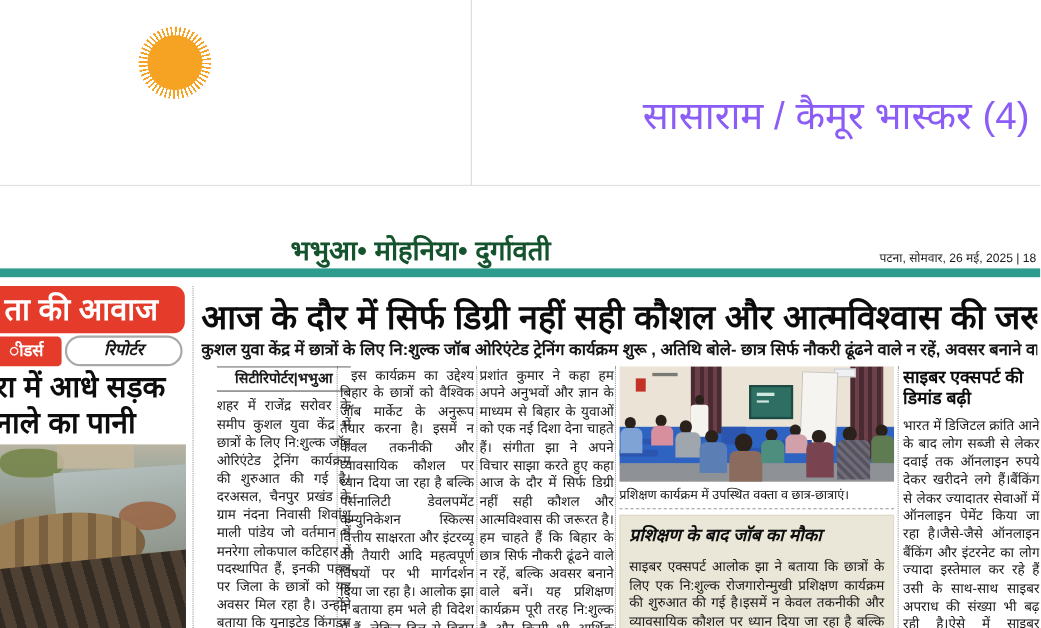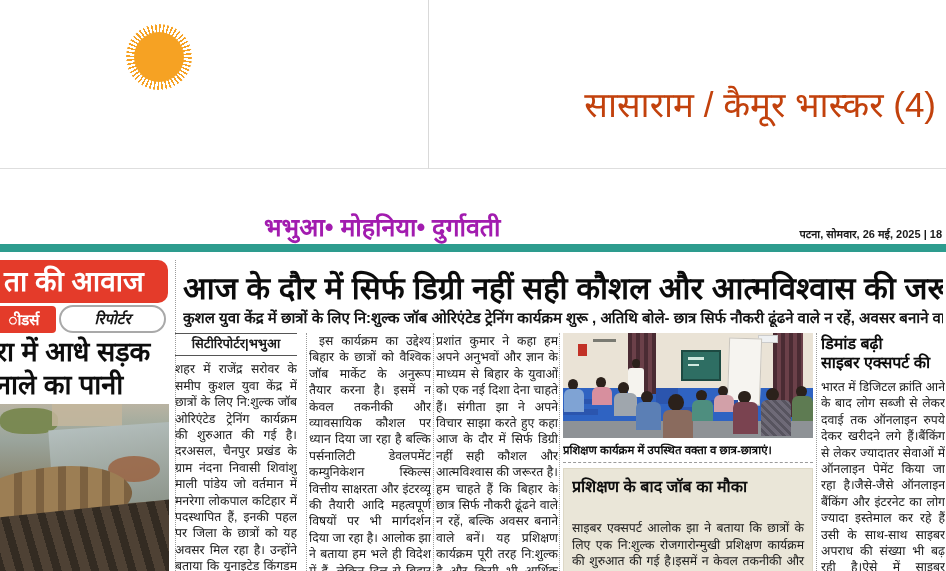--- a/index.html
+++ b/index.html
@@ -11,26 +11,26 @@
   .abs { position:absolute; }
 
   
   .top-header { left:0; top:0; width:946px; height:169px; border-bottom:1px solid #dedede; background:#fff; }
   .sun-rays { left:126px; top:24px; width:66px; height:66px; border-radius:50%;
     background:repeating-conic-gradient(#f6a223 0deg 3deg, transparent 3deg 7.5deg); }
   .sun-core { left:134px; top:32px; width:50px; height:50px; border-radius:50%; background:#f6a223; }
   .logo-text { left:12px; top:70px; font-size:46px; font-weight:800; letter-spacing:-1px; color:#0c0c0c; }
   .v-div { left:428px; top:0; width:1px; height:169px; background:#d9d9d9; }
   .hdr-date { left:438px; top:22px; width:498px; text-align:right; font-size:44px; color:#2d2d2d; }
-  .hdr-edition { left:438px; top:80px; width:498px; text-align:right; font-size:35px; color:#c2410c; }
+  .hdr-edition { left:438px; top:80px; width:498px; text-align:right; font-size:35px; color:#8b5cf6; }
 
   
   .clip { left:0; top:205px; width:946px; height:366px; background:#fff; overflow:hidden; }
-  .region-head { left:264px; top:4px; font-size:25px; font-weight:800; color:#a21caf; white-space:nowrap; }
-  .clip-date { right:4px; top:21px; font-size:11px; font-weight:700; color:#1a1a1a; white-space:nowrap; }
+  .region-head { left:264px; top:4px; font-size:25px; font-weight:800; color:#14532d; white-space:nowrap; }
+  .clip-date { right:4px; top:21px; font-size:11px; font-weight:400; color:#1a1a1a; white-space:nowrap; }
   .teal-bar { left:0; top:39px; width:946px; height:8px; background:#2d9c8e; }
 
   
   .left-banner { left:-16px; top:55px; width:184px; height:43px; background:#e43b2a; border-radius:0 10px 10px 0;
     color:#fff; font-size:28px; font-weight:800; line-height:43px; padding-left:20px; white-space:nowrap; overflow:hidden; }
   .badge-red { left:-8px; top:101px; width:64px; height:27px; background:#e43b2a; border-radius:4px;
     color:#fff; font-size:15px; font-weight:700; text-align:center; line-height:27px; }
   .badge-white { left:59px; top:100px; width:107px; height:28px; background:#fff; border:2px solid #a9a9a9;
     border-radius:14px; color:#161616; font-size:15px; font-weight:700; text-align:center; line-height:24px;font-style:italic; }
   .left-headline { left:-4px; top:131px; width:176px; font-size:27px; font-weight:800; line-height:33px; color:#0d0d0d; white-space:nowrap; }
@@ -51,42 +51,42 @@
   .vsep { width:0; border-left:1px dotted #9b9b9b; }
 
   
   .main-headline { left:183px; top:61px; width:760px; font-size:31px; font-weight:800; color:#0c0c0c;
     white-space:nowrap; overflow:hidden; }
   .subhead { left:183px; top:102px; width:760px; font-size:15px; font-weight:700; color:#151515;
     white-space:nowrap; overflow:hidden; }
 
   .newscol { top:128px; width:122px; height:238px; overflow:hidden; font-size:12.3px; line-height:16.4px;
     text-align:justify; color:#1b1b1b; }
-  .col1 { left:175px; } .col2 { left:309px; } .col3 { left:436px; }
+  .col1 { left:197px; } .col2 { left:309px; } .col3 { left:436px; }
   .byline { text-align:center; font-size:13px; font-weight:700; border-top:1px solid #555; border-bottom:1px solid #555;
     padding:2px 0 3px; margin-bottom:5px; white-space:nowrap; overflow:hidden; }
   .para2 { text-indent:10px; }
 
   
   .photo-block { left:563px; top:128px; width:250px; height:238px; overflow:hidden; }
   .classroom { position:relative; width:250px; height:105px; overflow:hidden; background:#eae3d6; }
   .cr { position:absolute; }
   .cls-blue { left:0; top:52%; width:100%; height:34%; background:#2f63c2; }
   .cls-floor { left:0; top:84%; width:100%; height:16%; background:#8e9296; }
   .curtain { background:repeating-linear-gradient(90deg,#4a2b33 0 4px,#6b4049 4px 8px); }
   .board { background:#2e6e63; border:2px solid #1d4a42; }
   .board-line { background:#cfe8df; }
   .screen { background:#f6f4f0; border:1px solid #c9c5bd; }
   .head { background:#2b211b; border-radius:50%; }
   .shoulder { border-radius:6px 6px 0 0; }
   .desk { background:#2b55ae; }
-  .caption { margin-top:4px; font-size:11.5px; font-weight:700; color:#101010; }
+  .caption { margin-top:4px; font-size:11.5px; font-weight:400; color:#101010; }
   .dashed-rule { border-top:1px dashed #9a9a9a; margin-top:5px; }
   .beige-box { margin-top:5px; background:#eae6d8; border:1px solid #ddd8c6; padding:6px 8px 8px; height:140px; overflow:hidden; }
-  .box-head { font-size:16px; font-weight:800; color:#0e0e0e; margin-bottom:23px; white-space:nowrap; overflow:hidden; }
+  .box-head { font-size:16px; font-weight:800; color:#0e0e0e; margin-bottom:10px; white-space:nowrap; overflow:hidden;font-style:italic; }
   .box-body { font-size:12.3px; line-height:16.6px; text-align:justify; color:#1b1b1b; }
 
   
   .sidebar { left:821px; top:129px; width:124px; height:237px; overflow:hidden; }
   .sb-head { font-size:16px; font-weight:800; line-height:19px; color:#0d0d0d; white-space:nowrap; }
   .sb-body { margin-top:7px; font-size:12.3px; line-height:16.4px; text-align:justify; color:#1b1b1b; }
 </style>
 </head>
 <body>
 
@@ -188,20 +188,20 @@
       </div>
       <div class="caption">प्रशिक्षण कार्यक्रम में उपस्थित वक्ता व छात्र-छात्राएं।</div>
       <div class="dashed-rule"></div>
       <div class="beige-box">
         <div class="box-head">प्रशिक्षण के बाद जॉब का मौका</div>
         <div class="box-body">साइबर एक्सपर्ट आलोक झा ने बताया कि छात्रों के लिए एक नि:शुल्क रोजगारोन्मुखी प्रशिक्षण कार्यक्रम की शुरुआत की गई है।इसमें न केवल तकनीकी और व्यावसायिक कौशल पर ध्यान दिया जा रहा है बल्कि पर्सनालिटी डेवलपमेंट कम्युनिकेशन स्किल्स वित्तीय साक्षरता और इंटरव्यू की तैयारी आदि महत्वपूर्ण विषयों पर भी मार्गदर्शन दिया जा रहा है। प्रशिक्षण के उपरांत जॉब के काफी अवसर मिलेंगे।</div>
       </div>
     </div>
 
     <div class="abs sidebar">
+      <div class="sb-head">साइबर एक्सपर्ट की</div>
       <div class="sb-head">डिमांड बढ़ी</div>
-      <div class="sb-head">साइबर एक्सपर्ट की</div>
       <div class="sb-body">भारत में डिजिटल क्रांति आने के बाद लोग सब्जी से लेकर दवाई तक ऑनलाइन रुपये देकर खरीदने लगे हैं।बैंकिंग से लेकर ज्यादातर सेवाओं में ऑनलाइन पेमेंट किया जा रहा है।जैसे-जैसे ऑनलाइन बैंकिंग और इंटरनेट का लोग ज्यादा इस्तेमाल कर रहे हैं उसी के साथ-साथ साइबर अपराध की संख्या भी बढ़ रही है।ऐसे में साइबर अपराधियों को पकड़ने और साइबर अपराधों को कम करने के लिए साइबर एक्सपर्ट की डिमांड भी बढ़ रही है।</div>
 
     </div>
 
   </div>
 </div>
 
 </body></html>

